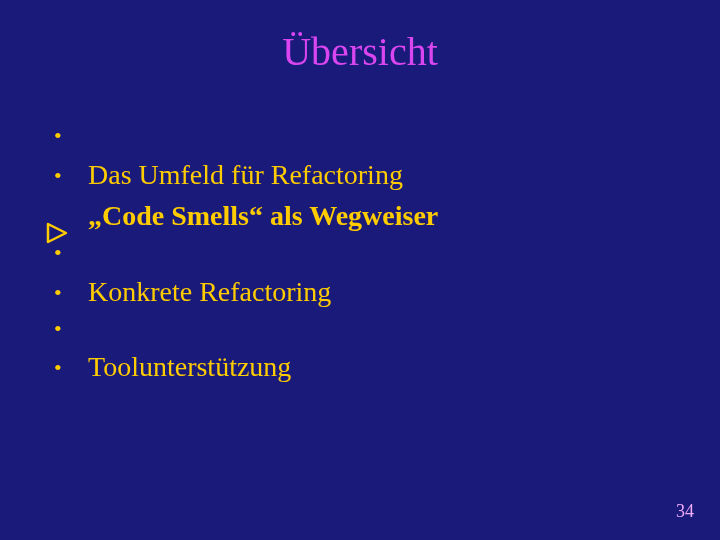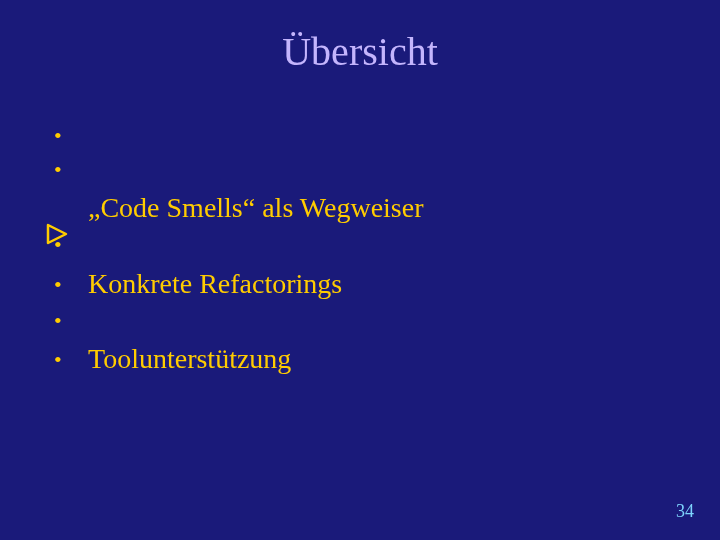--- a/index.html
+++ b/index.html
@@ -16,40 +16,41 @@
     width: 720px;
     height: 540px;
     box-sizing: border-box;
   }
   .title {
     position: absolute;
     top: 28px;
     left: 0;
     width: 100%;
     text-align: center;
-    color: #c4b5fd;
+    color: #d946ef;
     font-size: 40px;
     font-weight: normal;
   }
   .list {
     position: absolute;
     top: 122px;
     left: 54px;
     right: 40px;
     color: #ffcc00;
   }
   .item {
     display: flex;
     align-items: baseline;
     font-size: 28px;
     line-height: 1.35;
     margin-bottom: 4px;
   }
   .item.emph {
-    font-weight: normal;
+    font-weight: bold;
+    align-items: center;
   }
   .bullet {
     width: 34px;
     flex: 0 0 34px;
     text-align: left;
     font-size: 22px;
     position: relative;
     top: -1px;
   }
   .arrow-bullet {
@@ -61,57 +62,58 @@
     position: absolute;
     left: -8px;
     top: 4px;
     width: 30px;
     height: 26px;
   }
   .page-number {
     position: absolute;
     right: 26px;
     bottom: 18px;
-    color: #7dd3fc;
+    color: #f0abfc;
     font-size: 18px;
   }
 </style>
 </head>
 <body>
 
 <div class="slide">
 
   <div class="title">Übersicht</div>
 
   <div class="list">
 
     <div class="item">
       <span class="bullet">•</span>
     </div>
 
     <div class="item">
       <span class="bullet">•</span>
+      <span>Das Umfeld für Refactoring</span>
     </div>
 
     <div class="item emph">
       <span class="arrow-bullet">
         <svg viewBox="0 0 30 26">
           <polygon points="2,4 20,13 2,22" fill="none" stroke="#ffcc00" stroke-width="2.5" stroke-linejoin="round"></polygon>
         </svg>
       </span>
       <span>„Code Smells“ als Wegweiser</span>
     </div>
 
     <div class="item">
       <span class="bullet">•</span>
     </div>
 
     <div class="item">
       <span class="bullet">•</span>
-      <span>Konkrete Refactorings</span>
+      <span>Konkrete Refactoring</span>
     </div>
 
     <div class="item">
       <span class="bullet">•</span>
     </div>
 
     <div class="item">
       <span class="bullet">•</span>
       <span>Toolunterstützung</span>
     </div>

